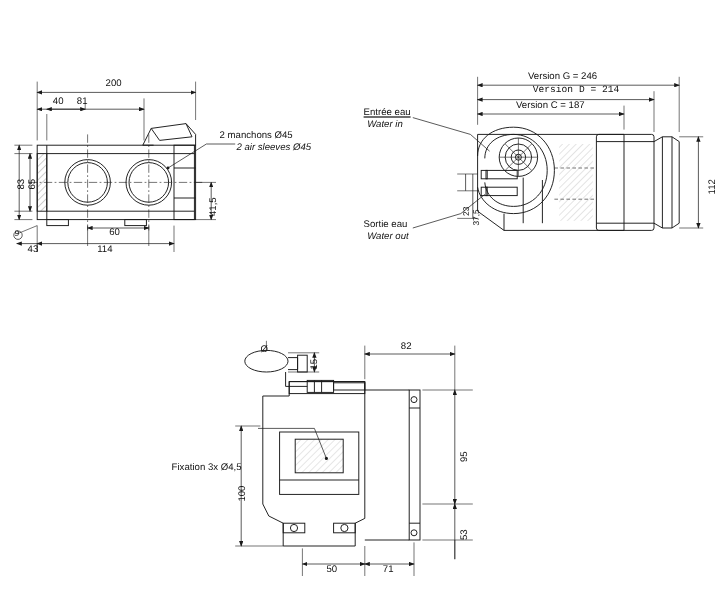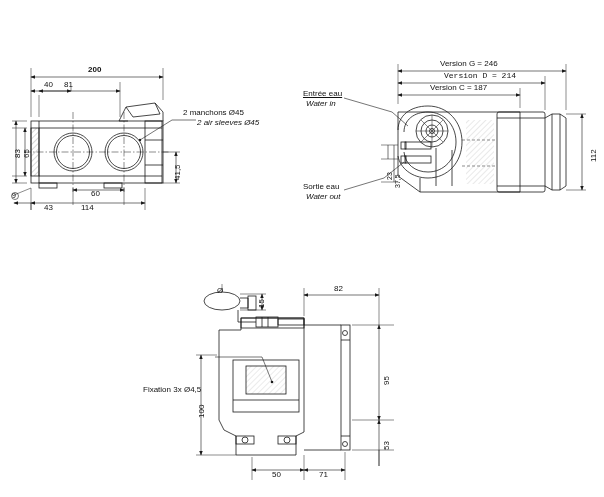--- a/index.html
+++ b/index.html
@@ -252,29 +252,29 @@
       <line x1="345" y1="452" x2="345" y2="480"></line>
     </g>
     <line x1="252" y1="470" x2="304" y2="470" marker-start="url(#arrS)" marker-end="url(#arr)" stroke-width="0.6"></line>
     <line x1="304" y1="470" x2="345" y2="470" marker-start="url(#arrS)" marker-end="url(#arr)" stroke-width="0.6"></line>
 
     <path d="M215,357 L262,357 L272,382" stroke-width="0.6"></path>
     <circle cx="272" cy="382" r="1.3" fill="#1a1a1a" stroke="none"></circle>
   </g>
 </svg>
 
-<div class="dimtxt" style="left:88px;top:66px;font-weight:bold;">200</div>
+<div class="dimtxt" style="left:88px;top:66px;">200</div>
 <div class="dimtxt" style="left:64px;top:81px;">81</div>
 <div class="dimtxt" style="left:44px;top:81px;">40</div>
 
 <div class="dimtxt vert" style="left:14px;top:158px;">83</div>
 <div class="dimtxt vert" style="left:23px;top:158px;">65</div>
 <div class="dimtxt small" style="left:12px;top:192px;">9</div>
 
-<div class="dimtxt" style="left:44px;top:204px;">43</div>
+<div class="dimtxt" style="left:23px;top:204px;">43</div>
 <div class="dimtxt" style="left:81px;top:204px;">114</div>
 <div class="dimtxt" style="left:91px;top:190px;">60</div>
 <div class="dimtxt vert" style="left:174px;top:180px;">41,5</div>
 
 <div class="dimtxt" style="left:183px;top:109px;">2 manchons Ø45</div>
 <div class="dimtxt it" style="left:197px;top:119px;">2 air sleeves    Ø45</div>
 
 <div class="dimtxt" style="left:440px;top:60px;">Version G = 246</div>
 <div class="dimtxt" style="left:444px;top:72px;font-family:Liberation Mono, monospace;">Version D = 214</div>
 <div class="dimtxt" style="left:430px;top:84px;">Version C = 187</div>

